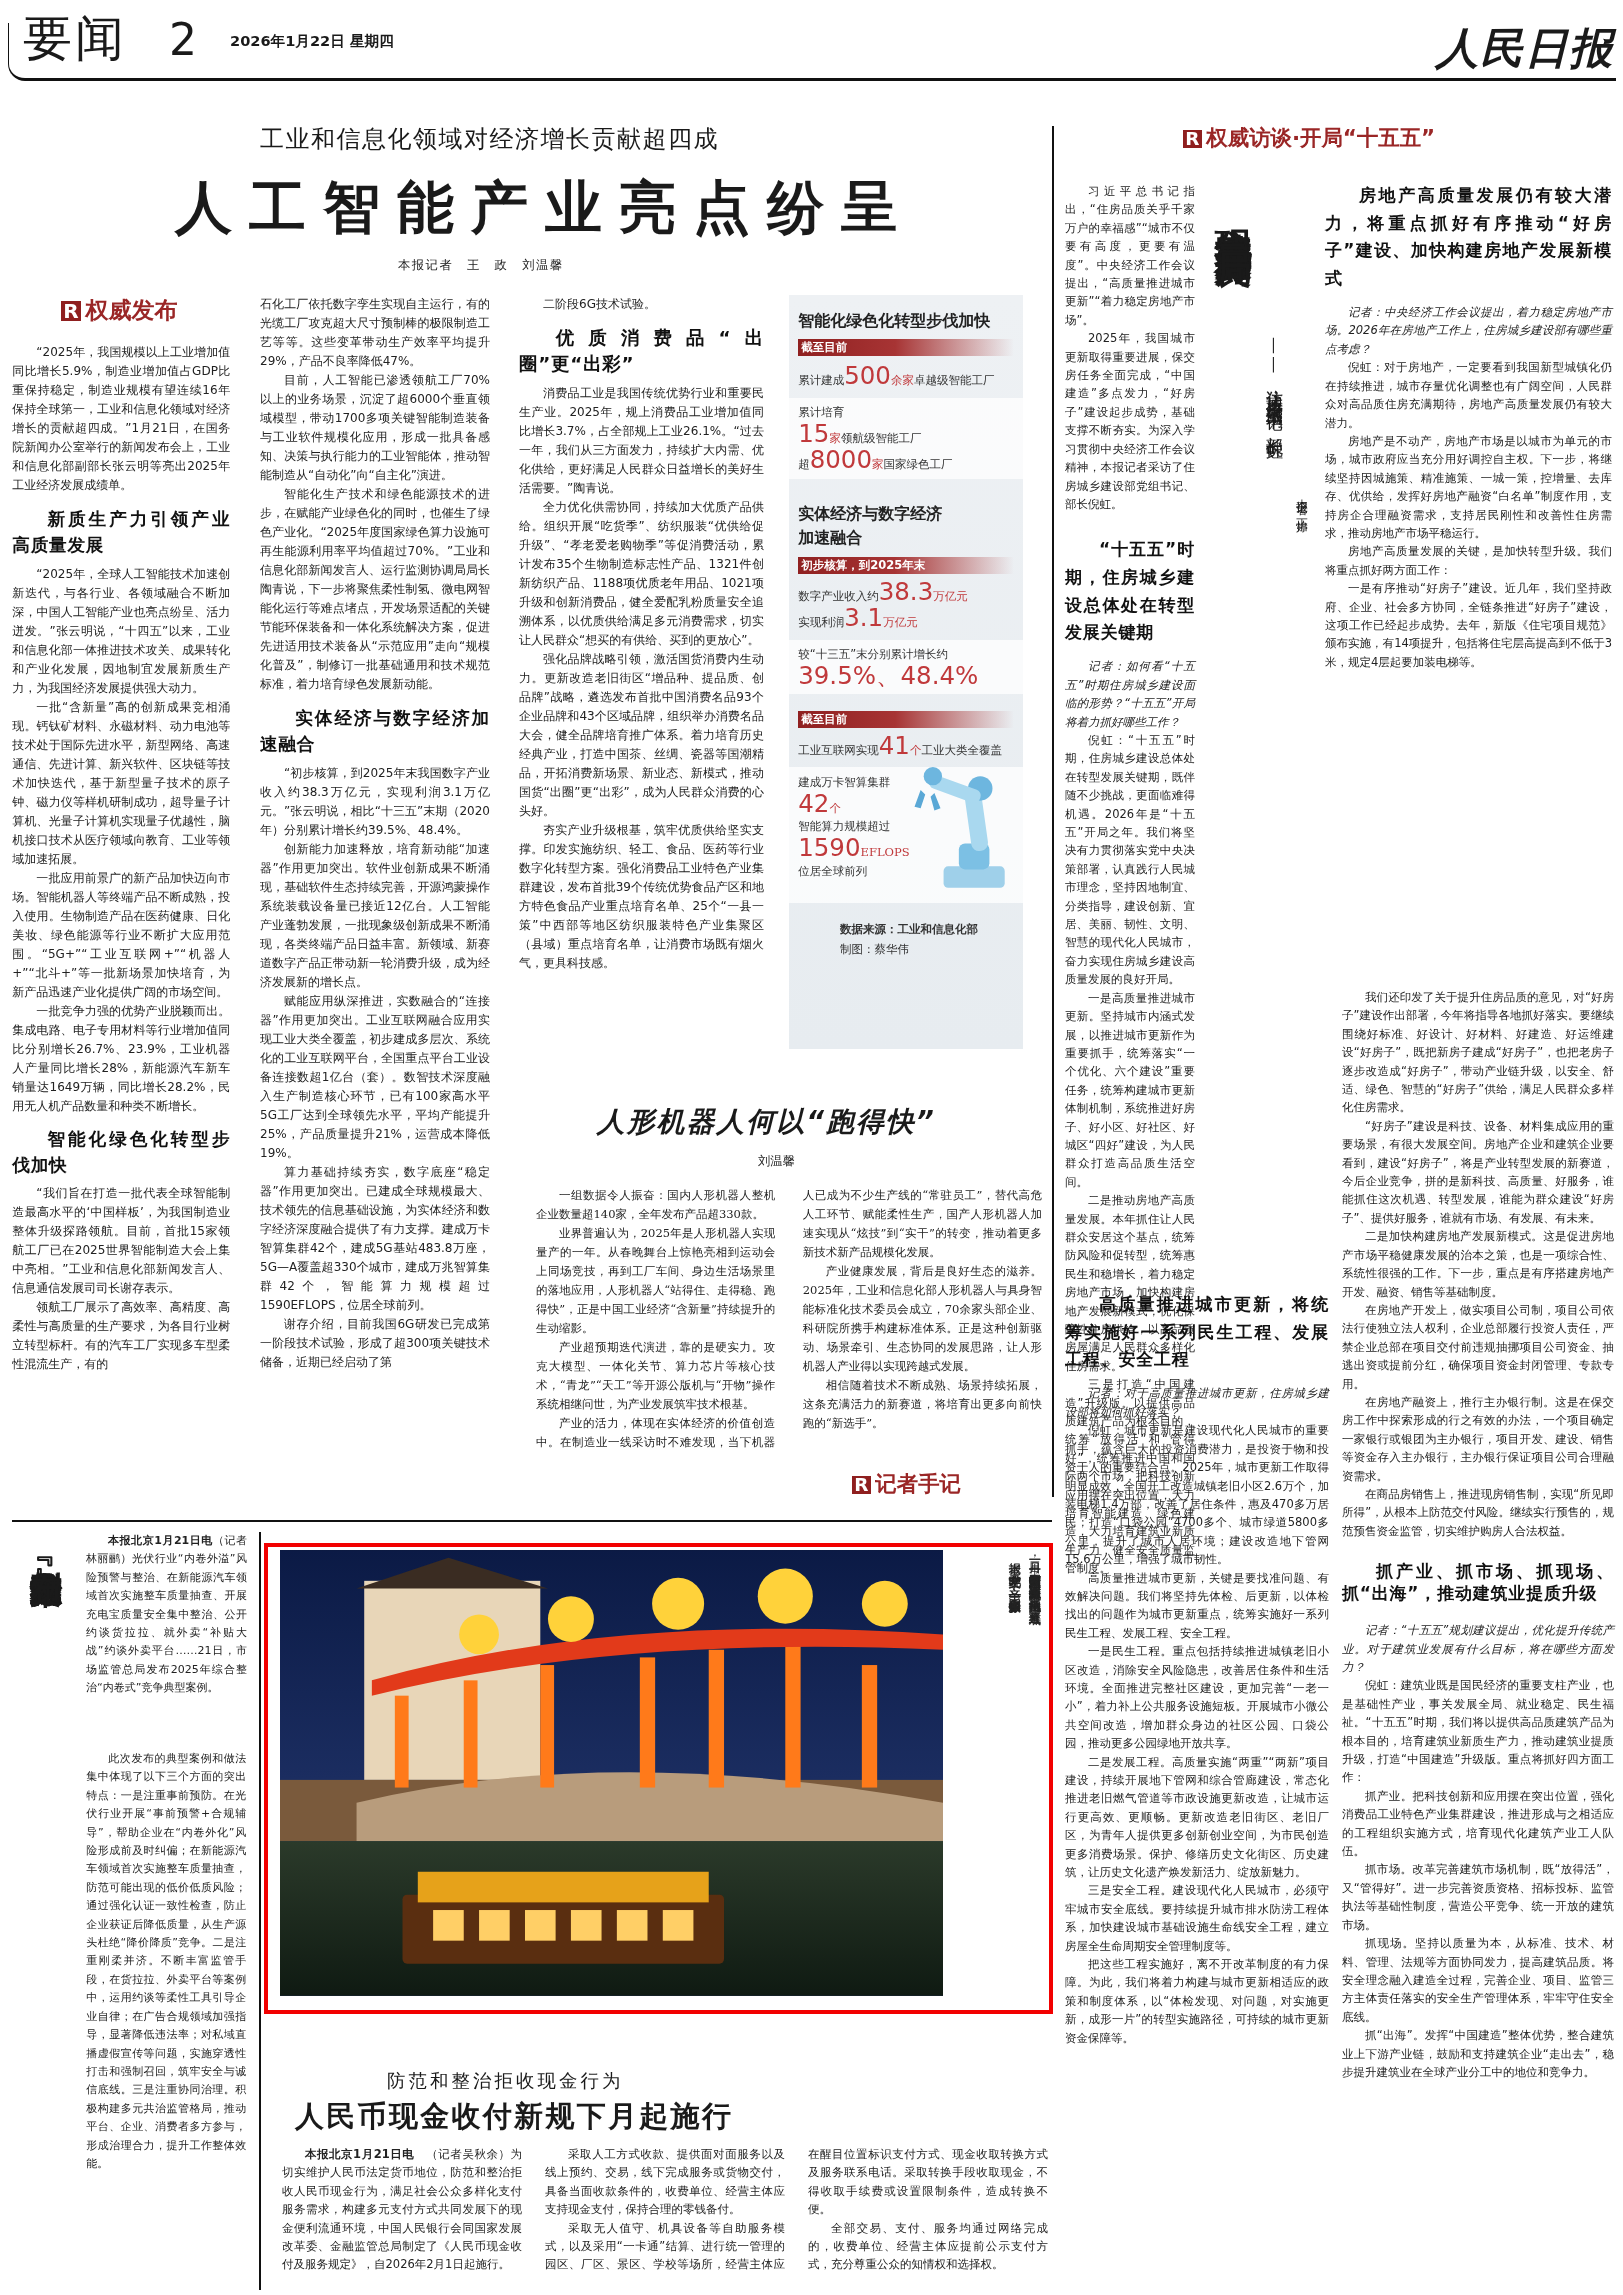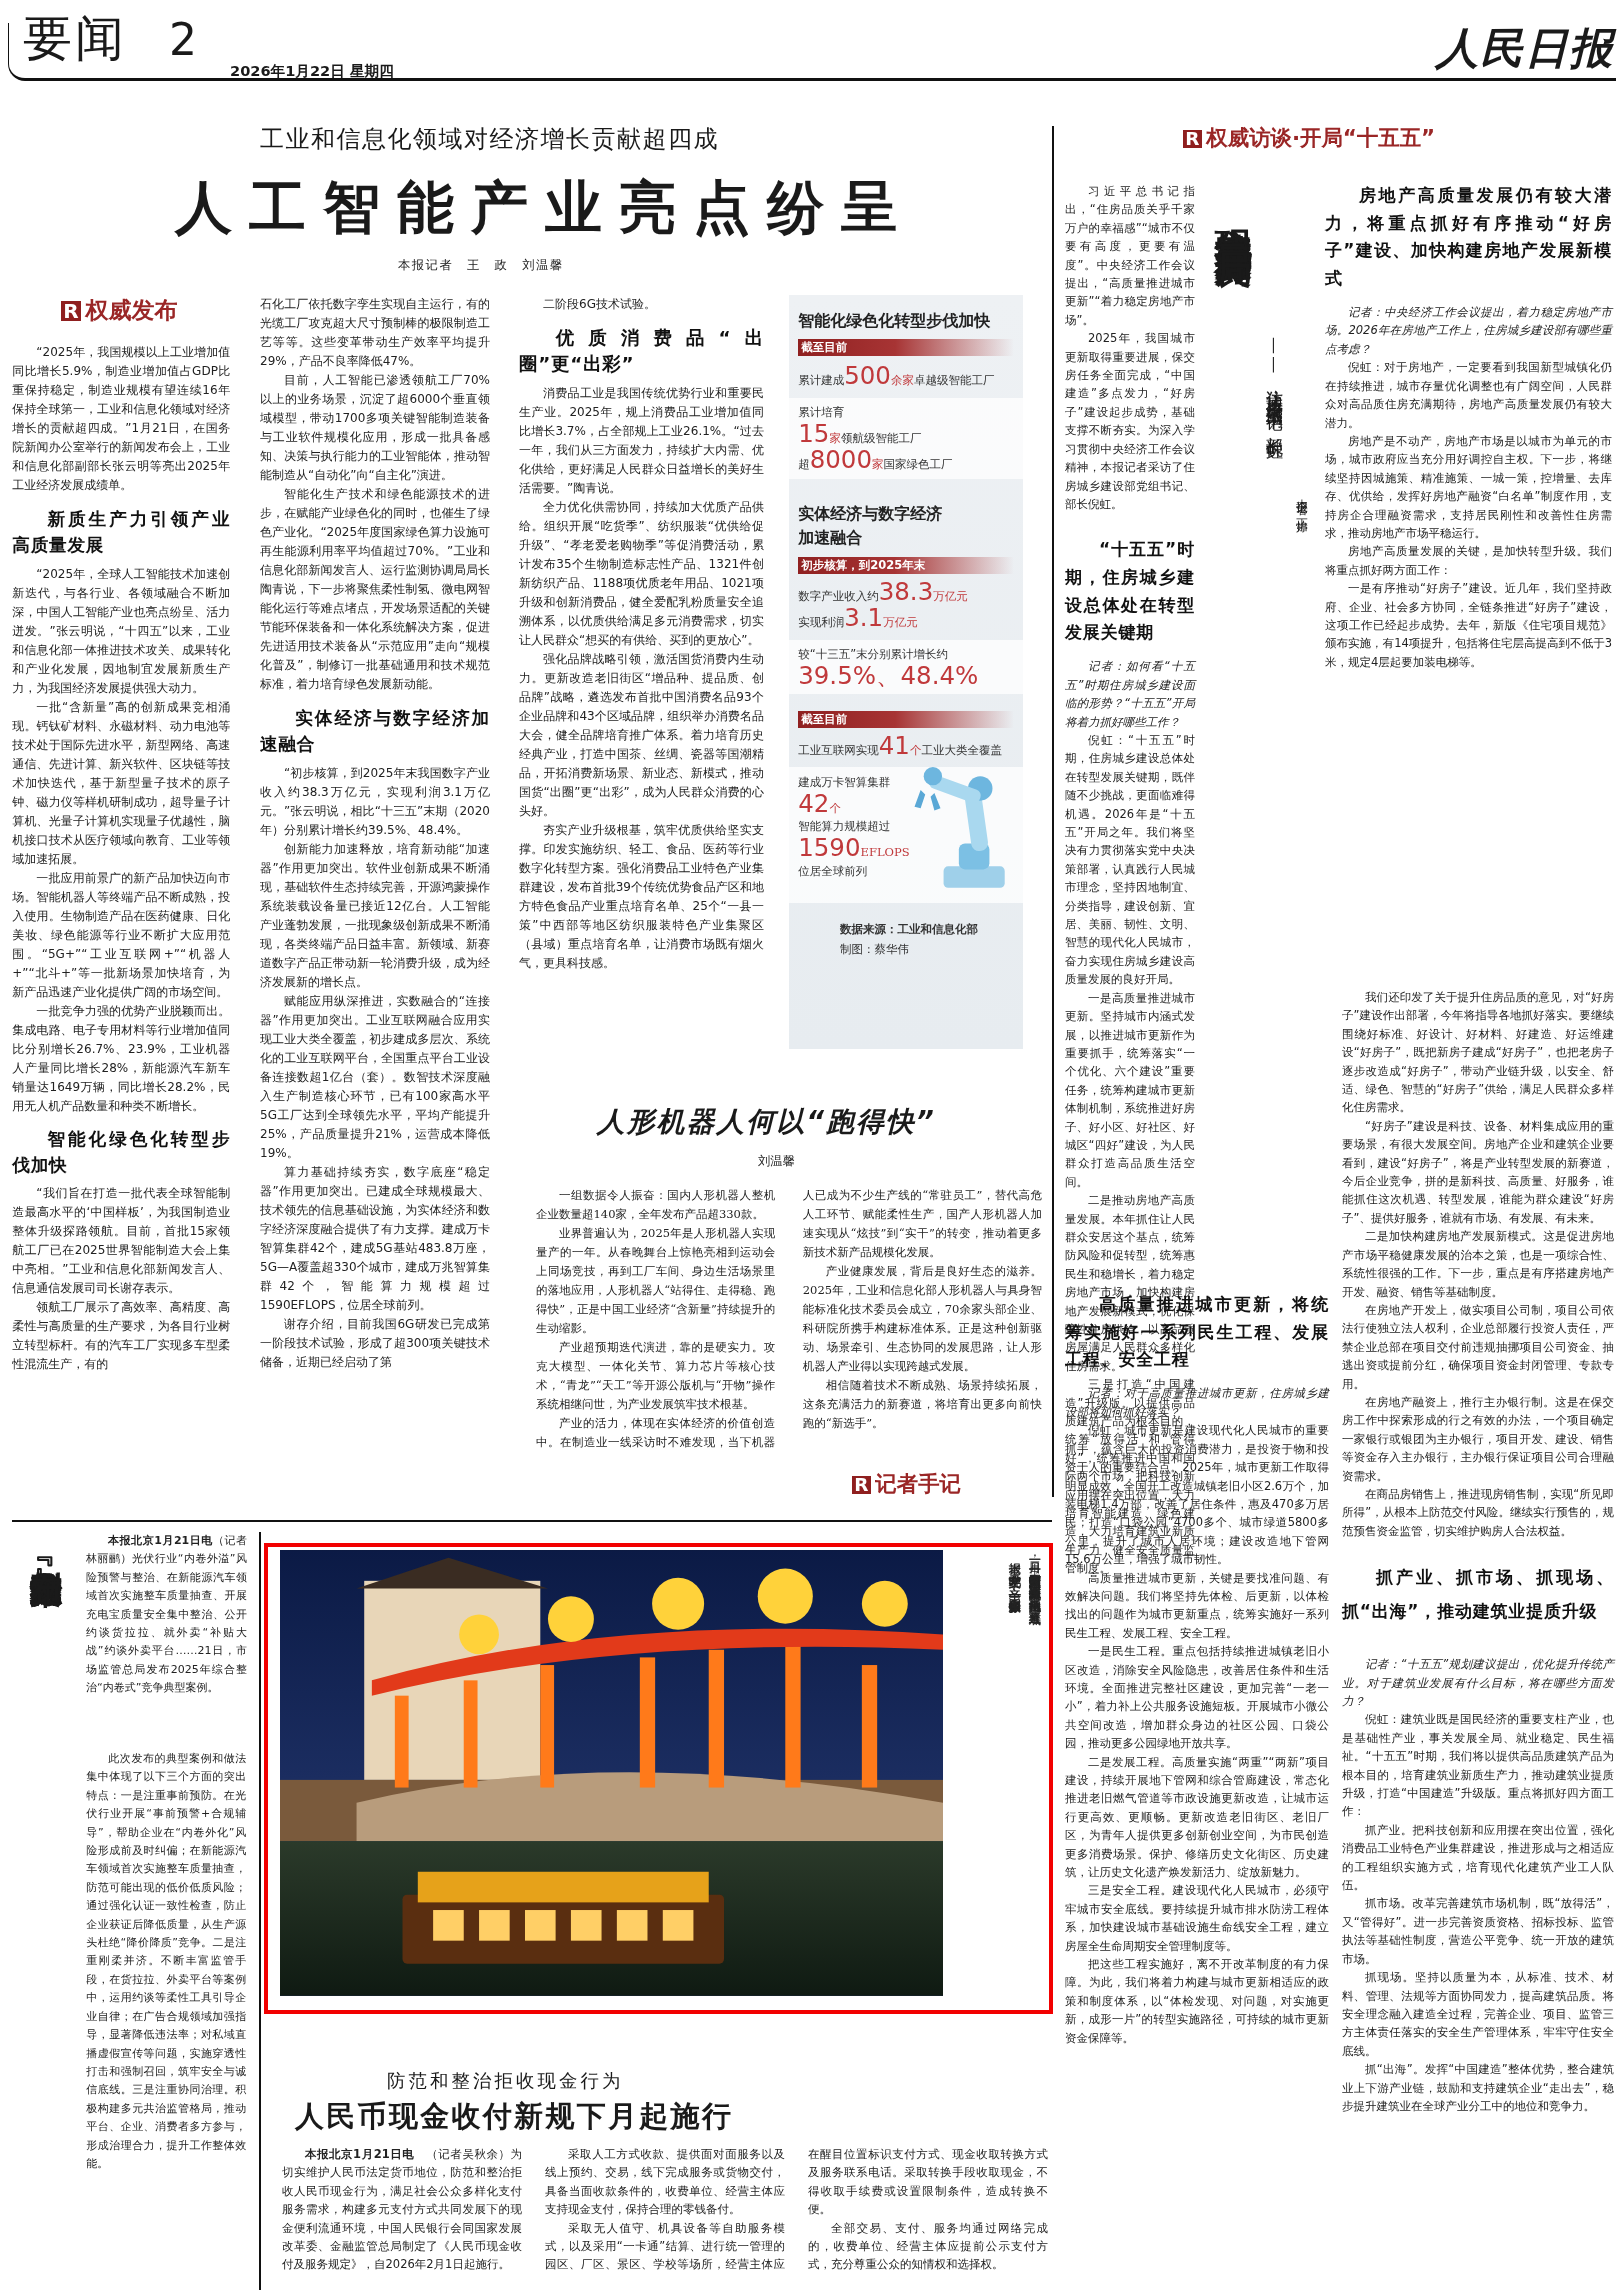--- a/index.html
+++ b/index.html
@@ -11,21 +11,21 @@
 .sub-head{font-family:"DejaVu Sans","Liberation Sans",sans-serif;font-weight:bold;color:#111;font-size:18.4px;line-height:26px;letter-spacing:0.8px}
 .sub-head.indent{text-indent:2em}
 .rbadge{display:inline-block;background:#8f1f1f;color:#fff;font-family:"DejaVu Sans",sans-serif;font-weight:bold;padding:0 2.3px;margin-right:4.6px;line-height:1}
 .maroon{color:#9a2626}
 .vline{position:absolute;background:#111;width:1.5px}
 .hline{position:absolute;background:#111;height:1.5px}
 
 #mast-frame{position:absolute;left:7.7px;top:23px;width:1608px;height:58px;border-left:1.5px solid #111;border-bottom:3.1px solid #111;border-bottom-left-radius:17px}
 #section-name{position:absolute;left:23px;top:13.8px;font-size:49px;font-family:"DejaVu Sans",sans-serif;letter-spacing:3.1px;line-height:1}
 #page-num{position:absolute;left:169px;top:18.4px;font-size:44px;font-family:"DejaVu Sans",sans-serif;line-height:1}
-#issue-date{position:absolute;left:230px;top:62px;font-size:14.6px;font-family:"DejaVu Sans",sans-serif;font-weight:bold}
+#issue-date{position:absolute;left:230px;top:32px;font-size:14.6px;font-family:"DejaVu Sans",sans-serif;font-weight:bold}
 #logo{position:absolute;right:9.2px;top:20px;font-family:"DejaVu Serif",serif;font-style:italic;font-weight:bold;font-size:43px;letter-spacing:1.5px}
 
 #infobox{position:absolute;left:789px;top:295px;width:234px;height:754px;background:linear-gradient(#eef1f4,#e7ecf0)}
 .ib-title{font-family:"DejaVu Sans",sans-serif;font-weight:bold;font-size:16px;line-height:24.5px;color:#222;padding:0 9.2px}
 .ib-ribbon{margin:6.1px 9.2px 0 9.2px;height:17px;background:linear-gradient(90deg,#8f2020 0%,#a73434 45%,rgba(200,200,210,0) 100%);color:#fff;font-family:"DejaVu Sans",sans-serif;font-weight:bold;font-size:11.5px;line-height:17px;padding-left:3.1px}
 .ib-line{font-family:"DejaVu Sans",sans-serif;font-size:11.5px;color:#333;padding:0 9.2px;line-height:20px}
 .ib-big{color:#c0393b;font-family:"DejaVu Sans",sans-serif;font-size:24.5px;line-height:1}
 .ib-unit{color:#c0393b;font-size:11.5px}
 .ib-white{background:rgba(255,255,255,0.75);margin:7.7px 0;padding:4.6px 9.2px}
 
@@ -179,21 +179,21 @@
   <p>把这些工程实施好，离不开改革制度的有力保障。为此，我们将着力构建与城市更新相适应的政策和制度体系，以“体检发现、对问题，对实施更新，成形一片”的转型实施路径，可持续的城市更新资金保障等。</p>
 </div>
 
 <div class="abs body-text" style="left:1342px;top:988px;width:272px;font-size:11.5px;line-height:18.4px;">
   <p>我们还印发了关于提升住房品质的意见，对“好房子”建设作出部署，今年将指导各地抓好落实。要继续围绕好标准、好设计、好材料、好建造、好运维建设“好房子”，既把新房子建成“好房子”，也把老房子逐步改造成“好房子”，带动产业链升级，以安全、舒适、绿色、智慧的“好房子”供给，满足人民群众多样化住房需求。</p>
   <p>“好房子”建设是科技、设备、材料集成应用的重要场景，有很大发展空间。房地产企业和建筑企业要看到，建设“好房子”，将是产业转型发展的新赛道，今后企业竞争，拼的是新科技、高质量、好服务，谁能抓住这次机遇、转型发展，谁能为群众建设“好房子”、提供好服务，谁就有市场、有发展、有未来。</p>
   <p>二是加快构建房地产发展新模式。这是促进房地产市场平稳健康发展的治本之策，也是一项综合性、系统性很强的工作。下一步，重点是有序搭建房地产开发、融资、销售等基础制度。</p>
   <p>在房地产开发上，做实项目公司制，项目公司依法行使独立法人权利，企业总部履行投资人责任，严禁企业总部在项目交付前违规抽挪项目公司资金、抽逃出资或提前分红，确保项目资金封闭管理、专款专用。</p>
   <p>在房地产融资上，推行主办银行制。这是在保交房工作中探索形成的行之有效的办法，一个项目确定一家银行或银团为主办银行，项目开发、建设、销售等资金存入主办银行，主办银行保证项目公司合理融资需求。</p>
   <p>在商品房销售上，推进现房销售制，实现“所见即所得”，从根本上防范交付风险。继续实行预售的，规范预售资金监管，切实维护购房人合法权益。</p>
-  <div class="sub-head indent" style="margin:20px 0 27px;font-size:17px;line-height:34px;">抓产业、抓市场、抓现场、抓“出海”，推动建筑业提质升级</div>
+  <div class="sub-head indent" style="margin:20px 0 17px;font-size:17px;line-height:22px;">抓产业、抓市场、抓现场、抓“出海”，推动建筑业提质升级</div>
   <p style="font-style:italic">记者：“十五五”规划建议提出，优化提升传统产业。对于建筑业发展有什么目标，将在哪些方面发力？</p>
   <p>倪虹：建筑业既是国民经济的重要支柱产业，也是基础性产业，事关发展全局、就业稳定、民生福祉。“十五五”时期，我们将以提供高品质建筑产品为根本目的，培育建筑业新质生产力，推动建筑业提质升级，打造“中国建造”升级版。重点将抓好四方面工作：</p>
   <p>抓产业。把科技创新和应用摆在突出位置，强化消费品工业特色产业集群建设，推进形成与之相适应的工程组织实施方式，培育现代化建筑产业工人队伍。</p>
   <p>抓市场。改革完善建筑市场机制，既“放得活”，又“管得好”。进一步完善资质资格、招标投标、监管执法等基础性制度，营造公平竞争、统一开放的建筑市场。</p>
   <p>抓现场。坚持以质量为本，从标准、技术、材料、管理、法规等方面协同发力，提高建筑品质。将安全理念融入建造全过程，完善企业、项目、监管三方主体责任落实的安全生产管理体系，牢牢守住安全底线。</p>
   <p>抓“出海”。发挥“中国建造”整体优势，整合建筑业上下游产业链，鼓励和支持建筑企业“走出去”，稳步提升建筑业在全球产业分工中的地位和竞争力。</p>
 </div>
 
 <div class="abs vtitle" style="left:27.6px;top:1547px;height:597px;font-size:32px;line-height:38px;letter-spacing:0;">综合整治『内卷式』竞争典型案例发布</div>
 <div class="abs body-text" style="left:86px;top:1532px;width:161px;font-size:11px;line-height:18.4px;">

